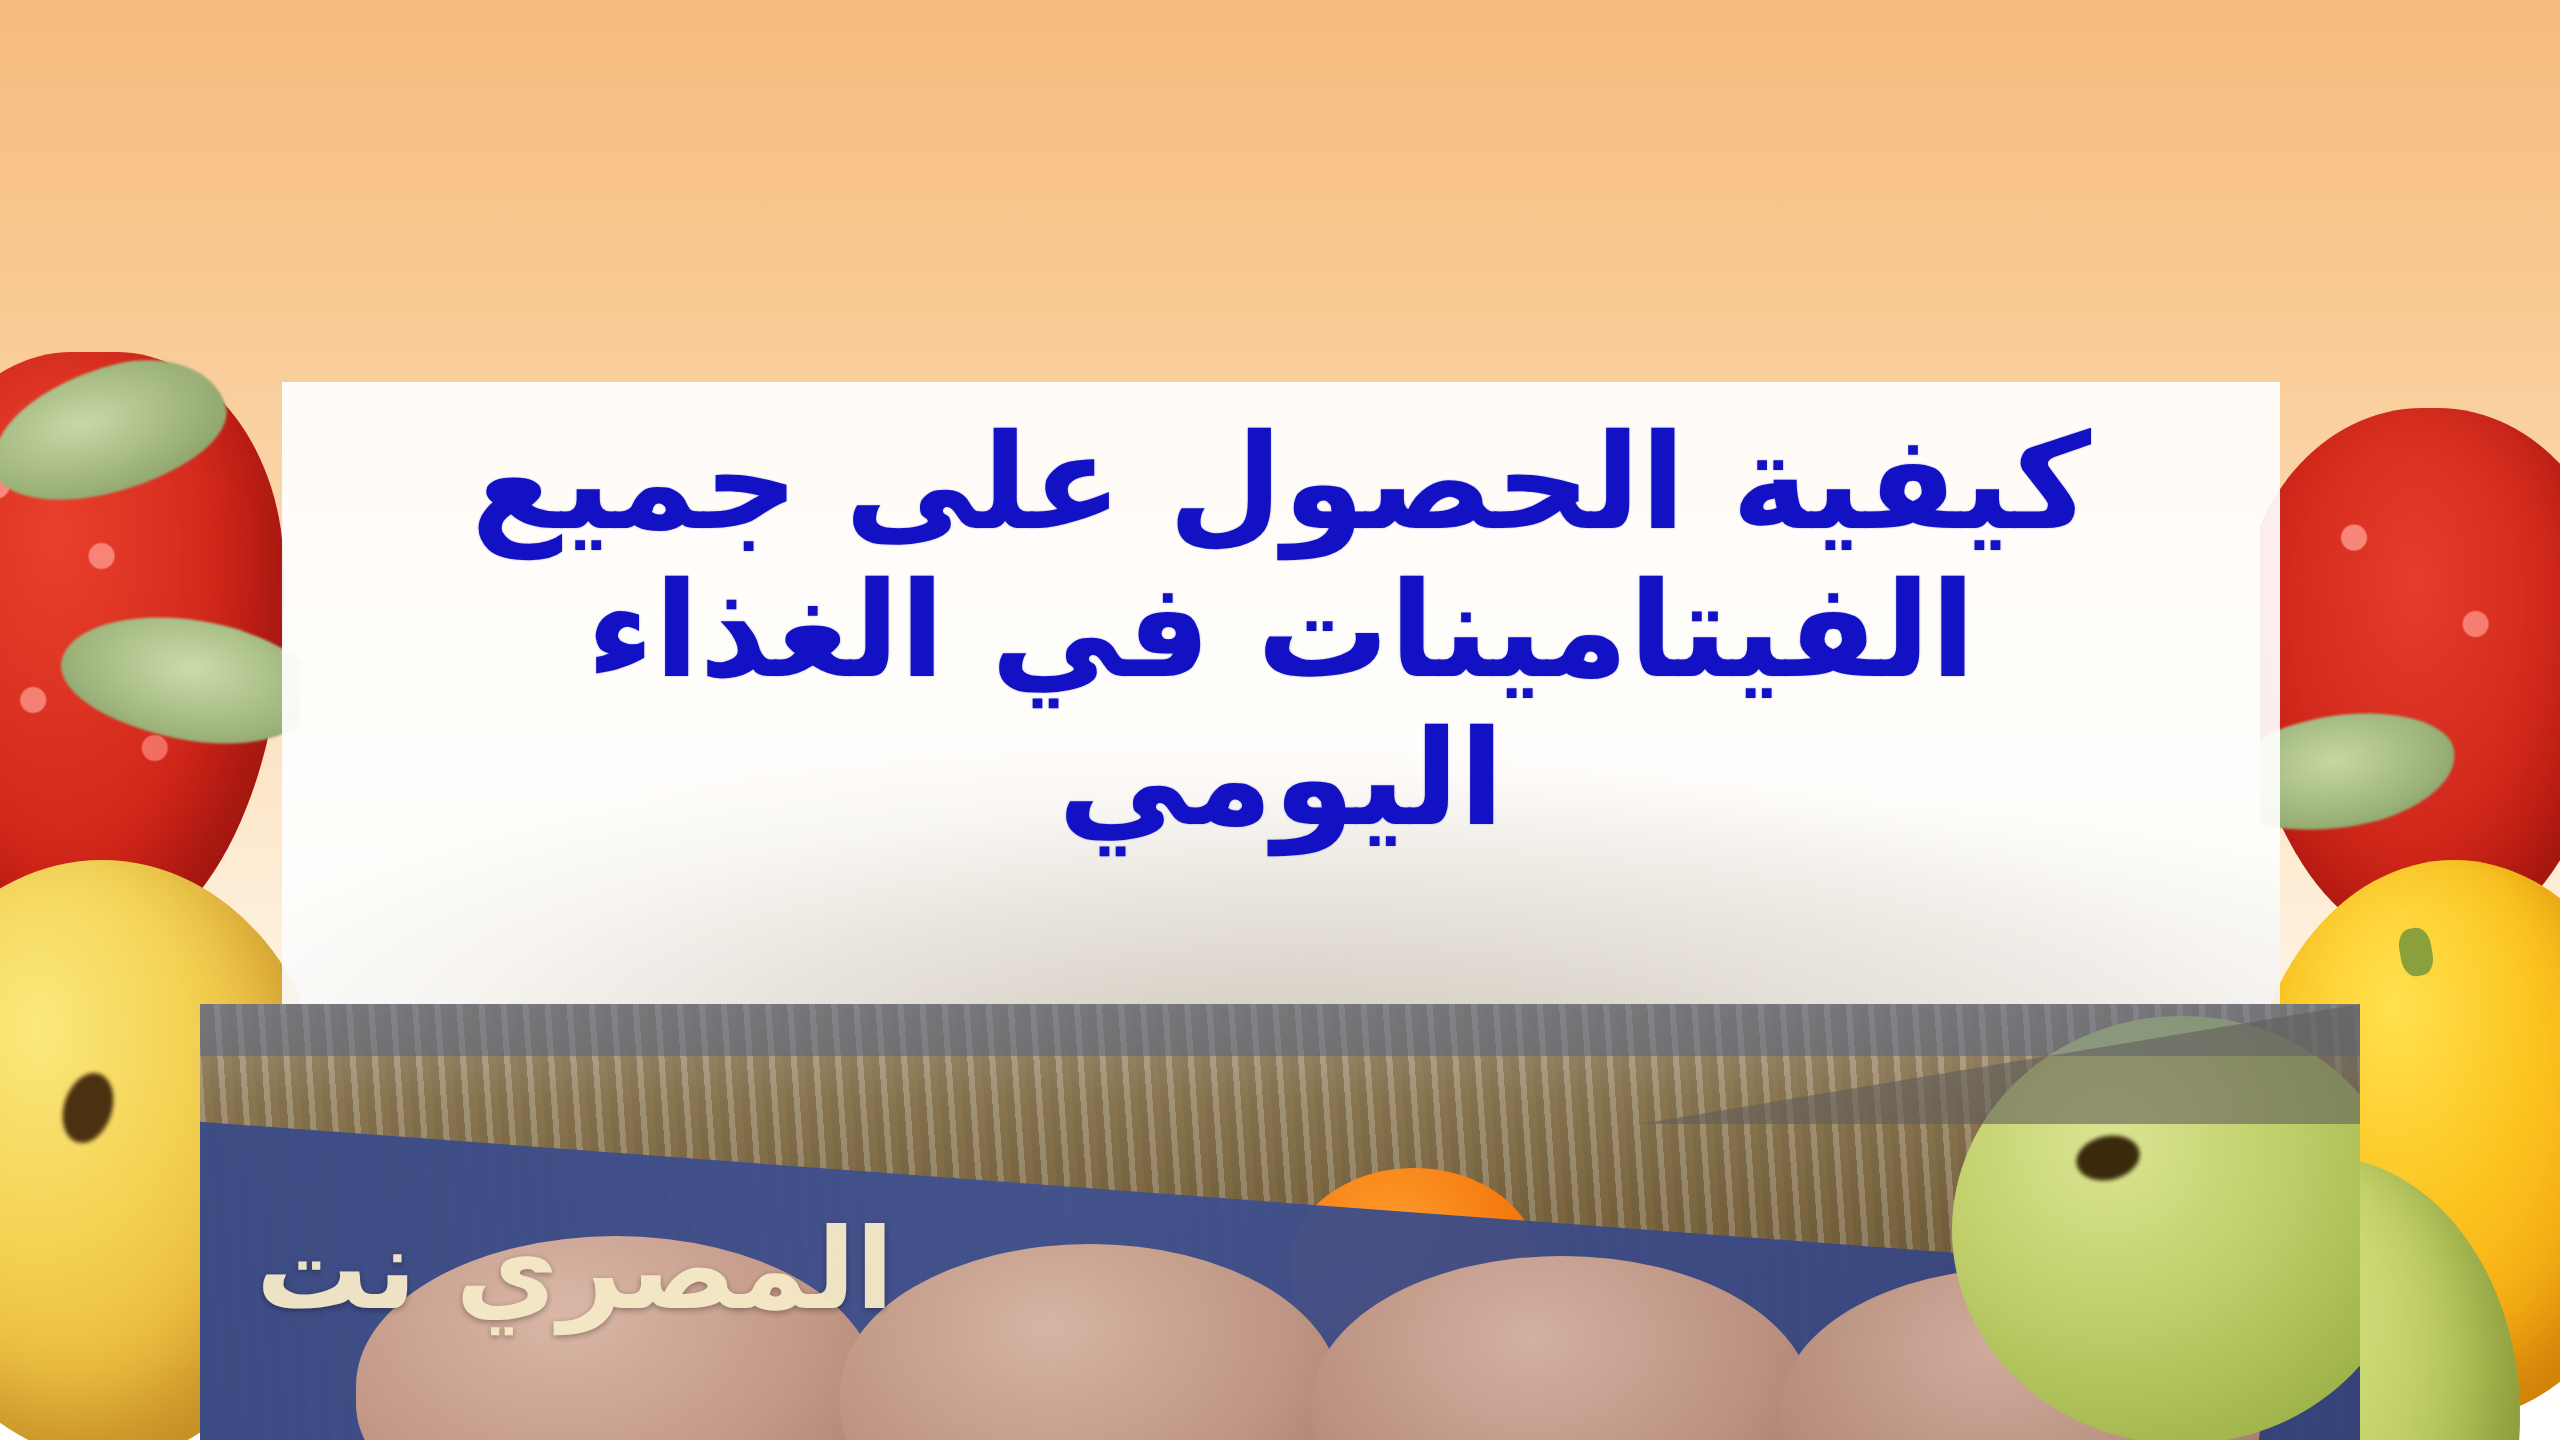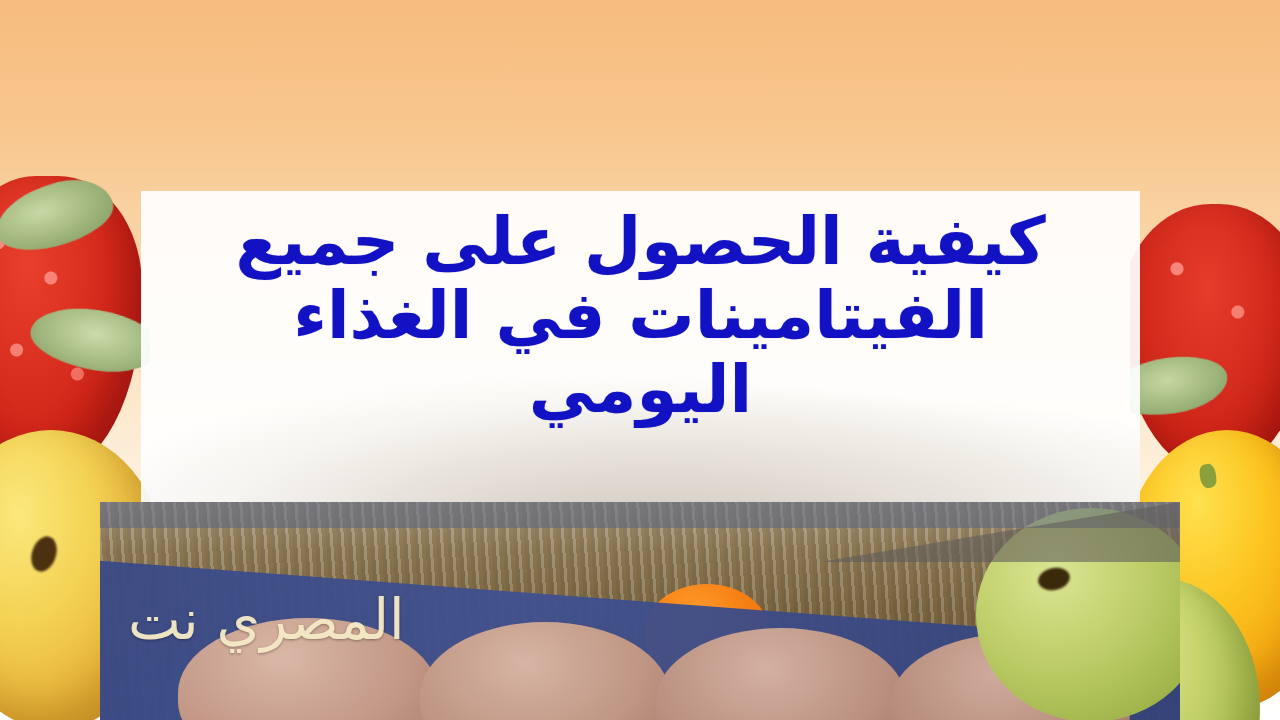--- a/index.html
+++ b/index.html
@@ -214,25 +214,25 @@
   
   #photo .corner-scrim {
     position:absolute; right:0; top:0; width:360px; height:60px;
     background:rgba(96,94,92,.6);
     clip-path:polygon(0% 100%, 100% 0%, 100% 100%);
   }
 
   
   #watermark {
     position:absolute;
-    left:128px; top:592px;
+    left:128px; top:608px;
     z-index:12;
     color:#f5e9c6;
     font-size:56px;
-    font-weight:400;
+    font-weight:700;
     direction:rtl;
     line-height:1;
     letter-spacing:1px;
     text-shadow:0 1px 3px rgba(0,0,0,.35);
     opacity:.96;
   }
 </style>
 </head>
 <body>
 

